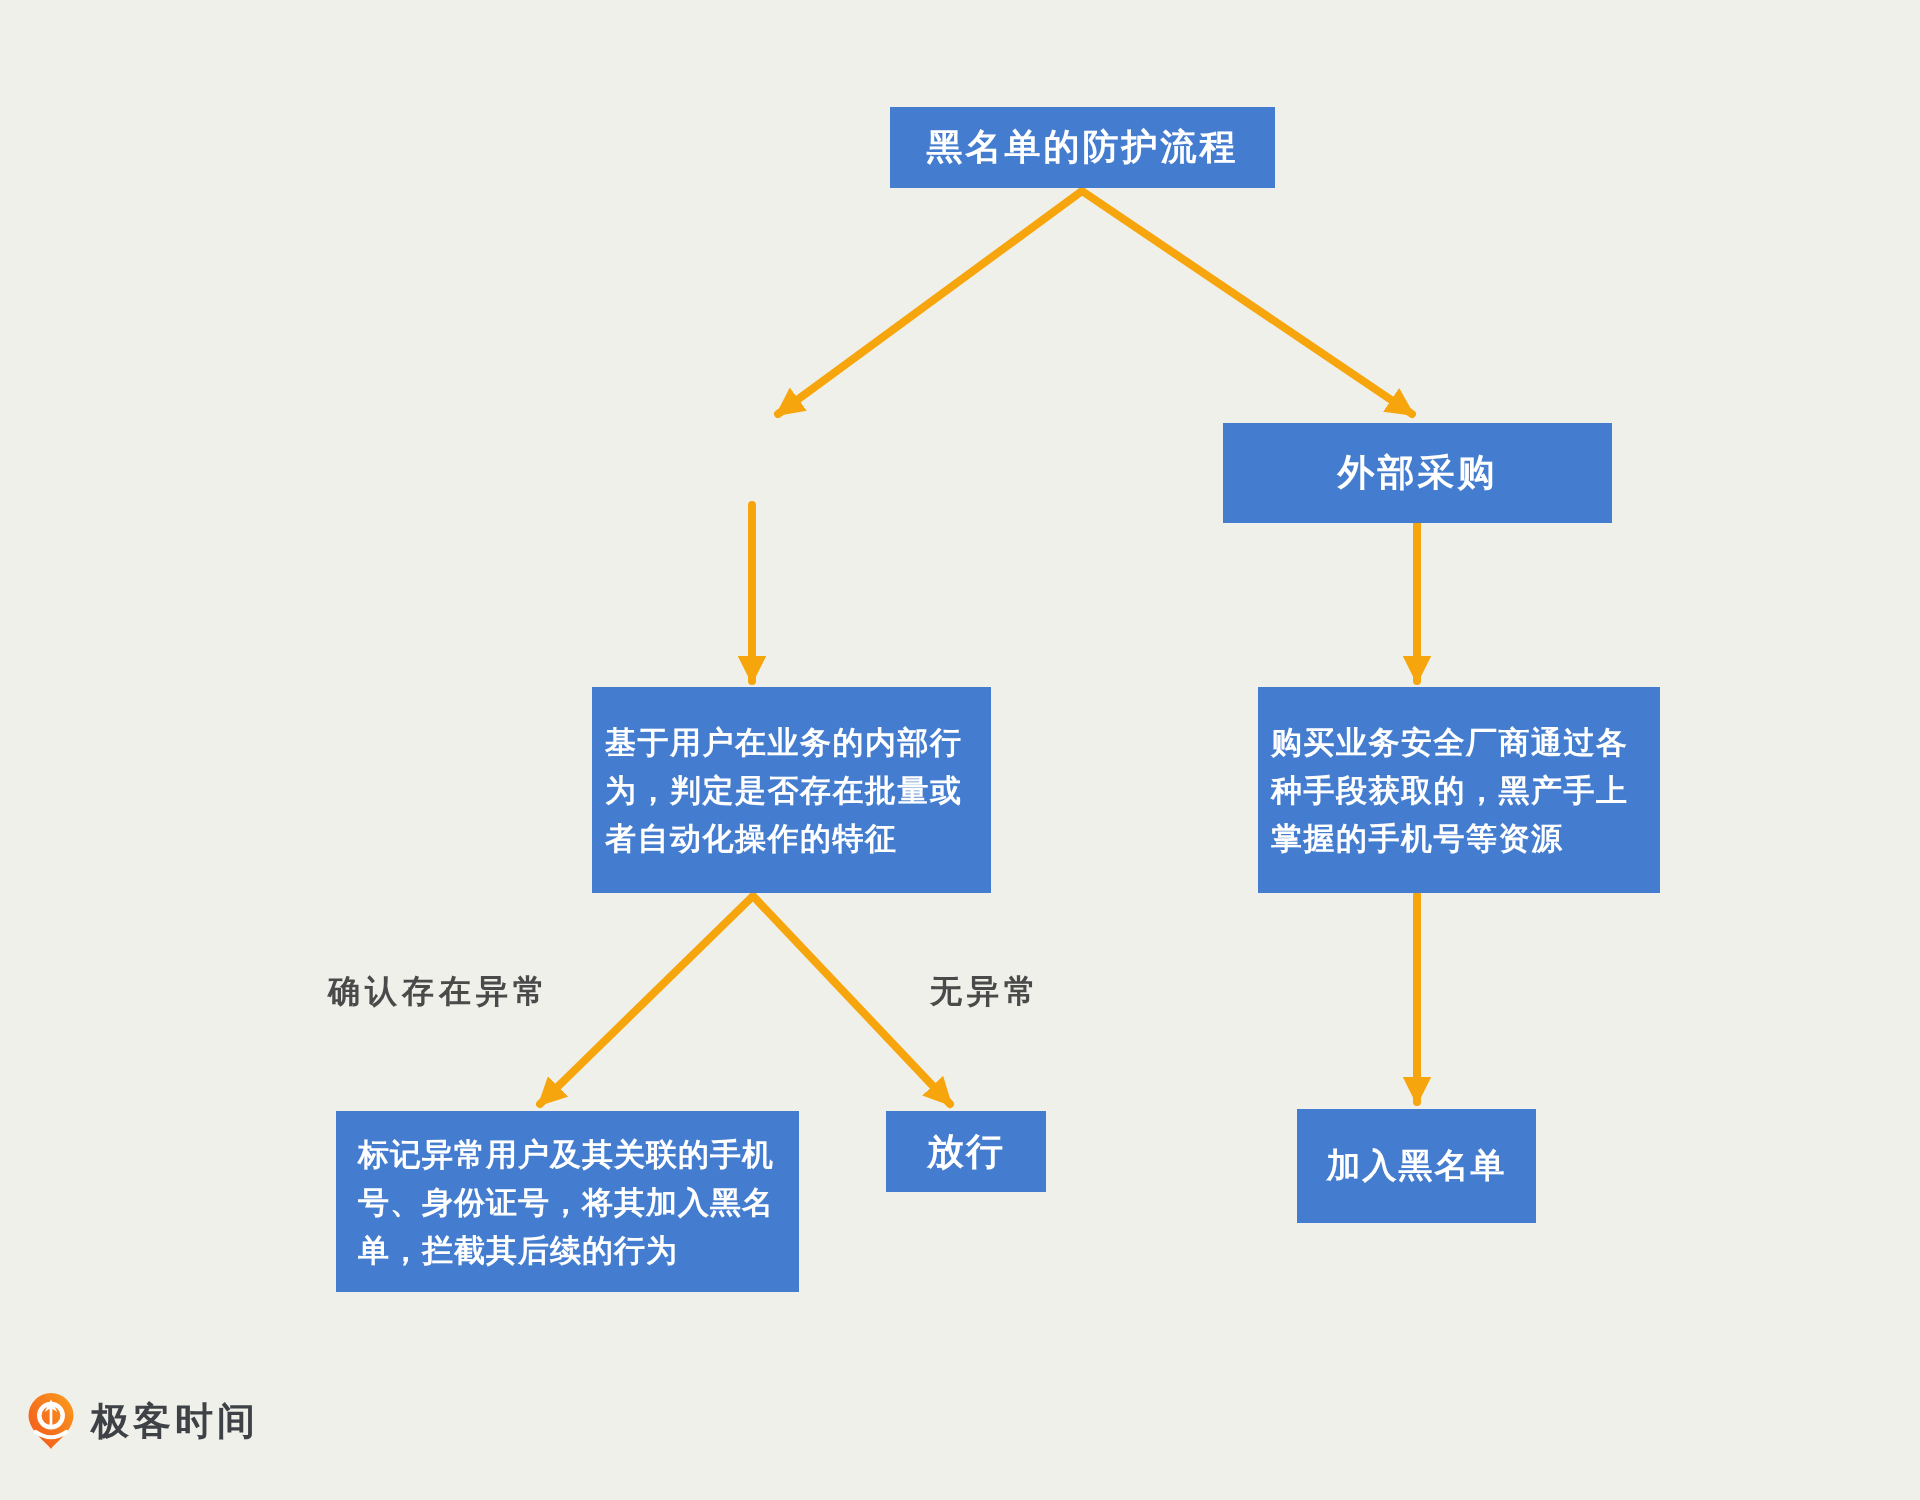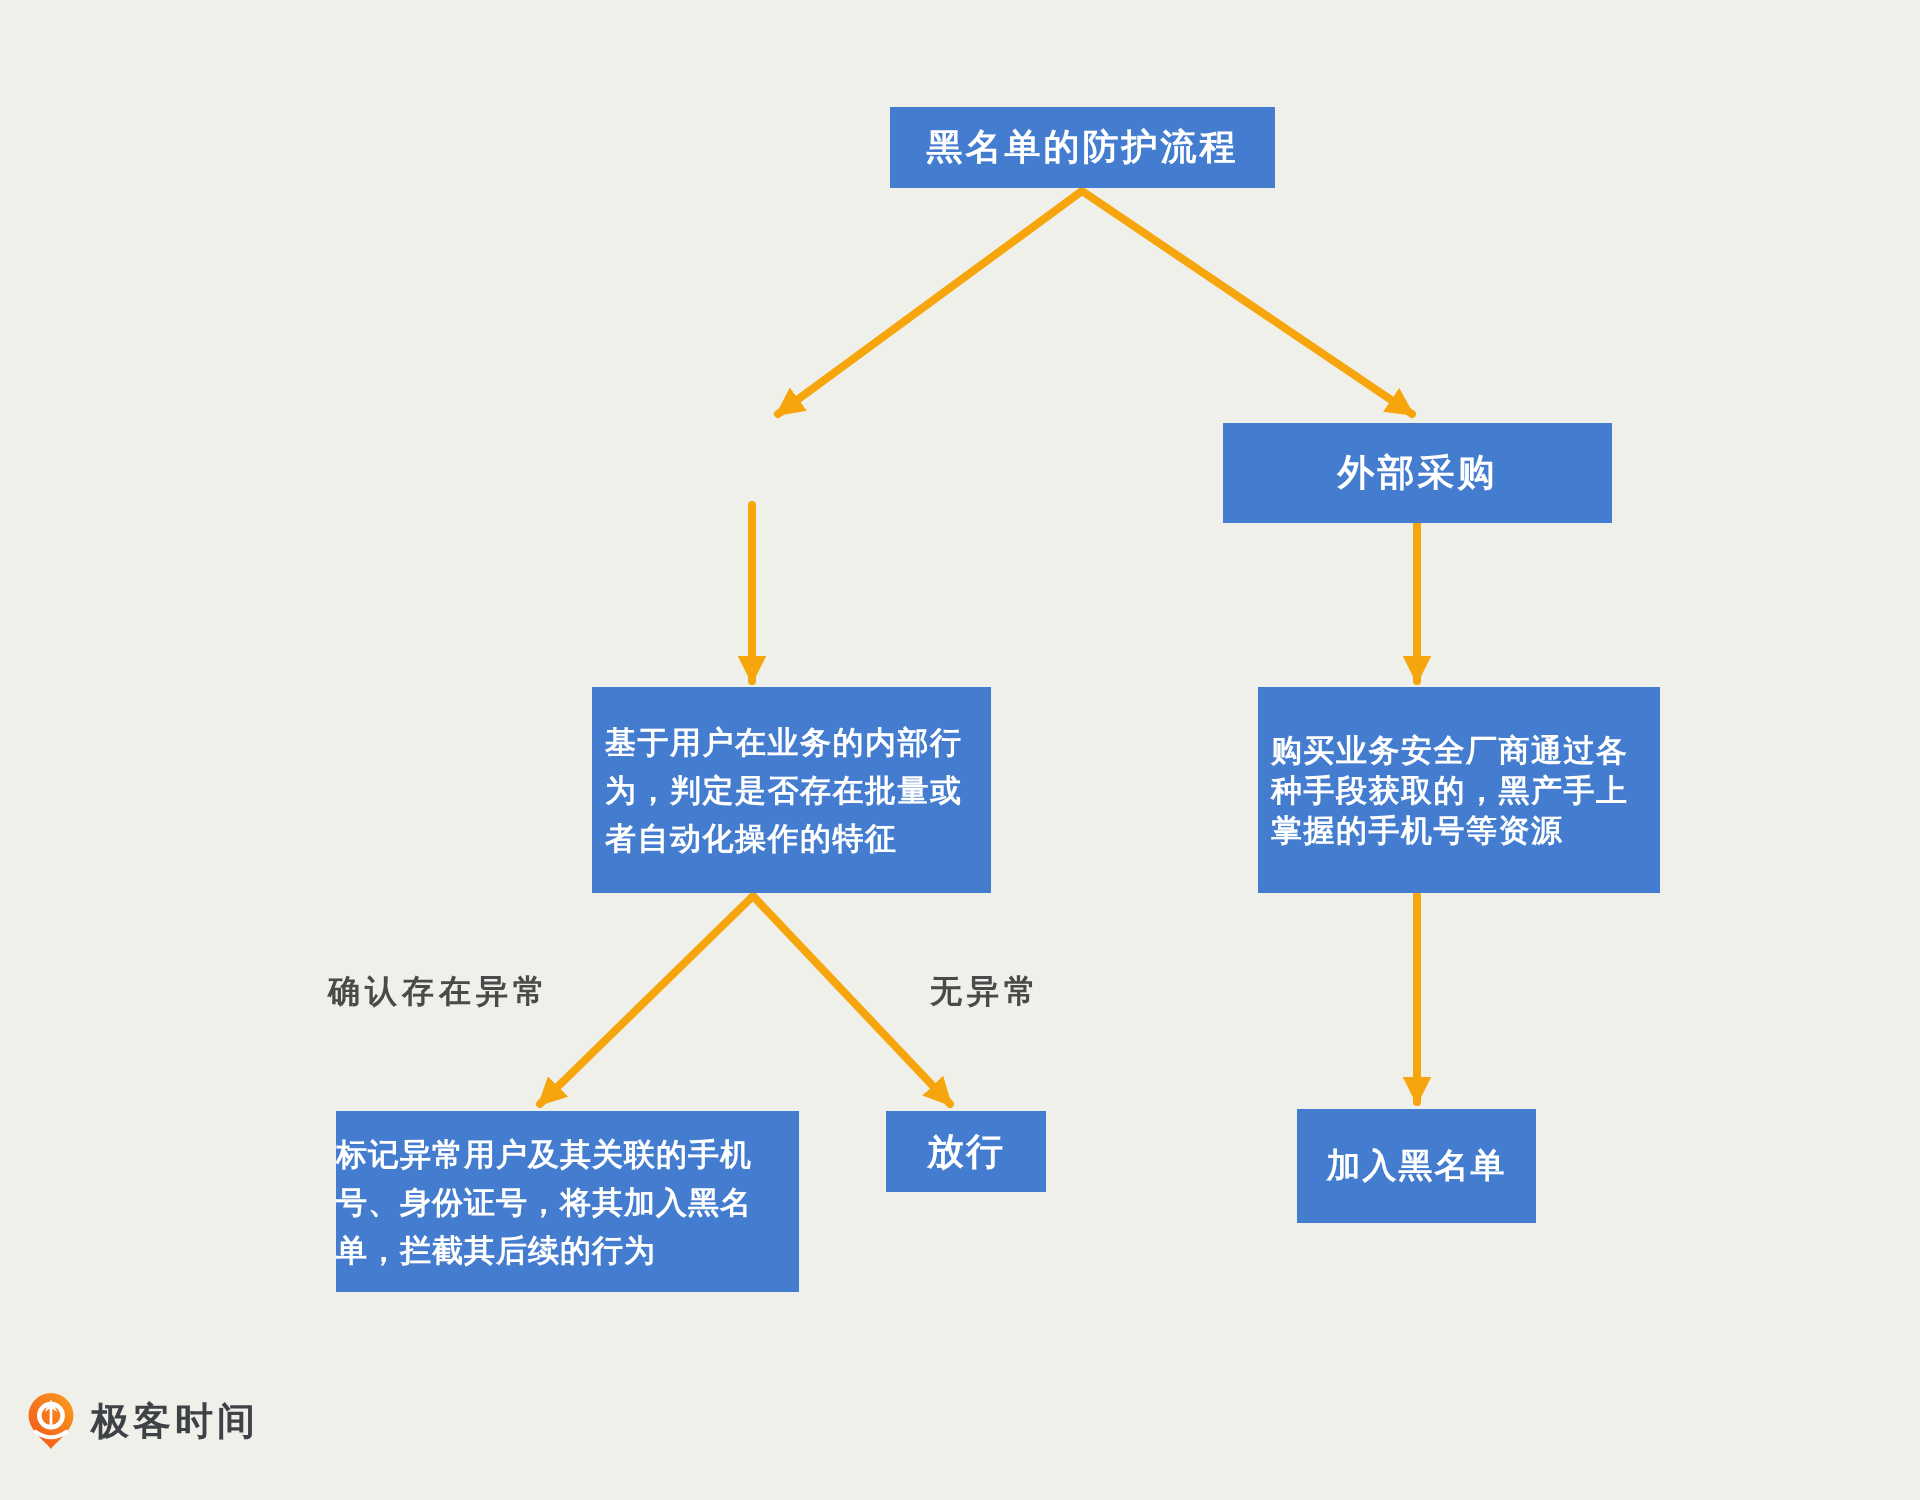--- a/index.html
+++ b/index.html
@@ -26,22 +26,22 @@
     display:flex;align-items:center;justify-content:center;
     box-sizing:border-box;text-align:left;
   }
   .node.detail{
     justify-content:flex-start;text-align:left;white-space:pre-line;margin-left:36px;
   }
   .n-title{left:890px;top:107px;width:385px;height:81px;font-size:36px;letter-spacing:3px;}
   .n-internal{left:556px;top:423px;width:391px;height:81px;font-size:37px;letter-spacing:3px;}
   .n-external{left:1223px;top:423px;width:389px;height:100px;font-size:37px;letter-spacing:3px;}
   .n-internal-detail{left:556px;top:687px;width:399px;height:206px;font-size:31px;line-height:48px;letter-spacing:1.5px;padding:0 13px;}
-  .n-external-detail{left:1222px;top:687px;width:402px;height:206px;font-size:31px;line-height:40px;letter-spacing:1.5px;padding:12px 13px;}
-  .n-mark{left:300px;top:1111px;width:463px;height:181px;font-size:31px;line-height:48px;letter-spacing:1px;padding:0 0;}
+  .n-external-detail{left:1222px;top:687px;width:402px;height:206px;font-size:31px;line-height:48px;letter-spacing:1.5px;padding:12px 13px;}
+  .n-mark{left:300px;top:1111px;width:463px;height:181px;font-size:31px;line-height:48px;letter-spacing:1px;padding:0 22px;}
   .n-release{left:886px;top:1111px;width:160px;height:81px;font-size:37px;letter-spacing:2px;}
   .n-join{left:1297px;top:1109px;width:239px;height:114px;font-size:34px;letter-spacing:2px;}
   .edge-label{
     position:absolute;z-index:2;
     font-weight:bold;color:var(--edge-label);
     font-size:32px;letter-spacing:5px;white-space:nowrap;
   }
   .l-abnormal{left:328px;top:970px;}
   .l-normal{left:930px;top:970px;}
   .logo{

